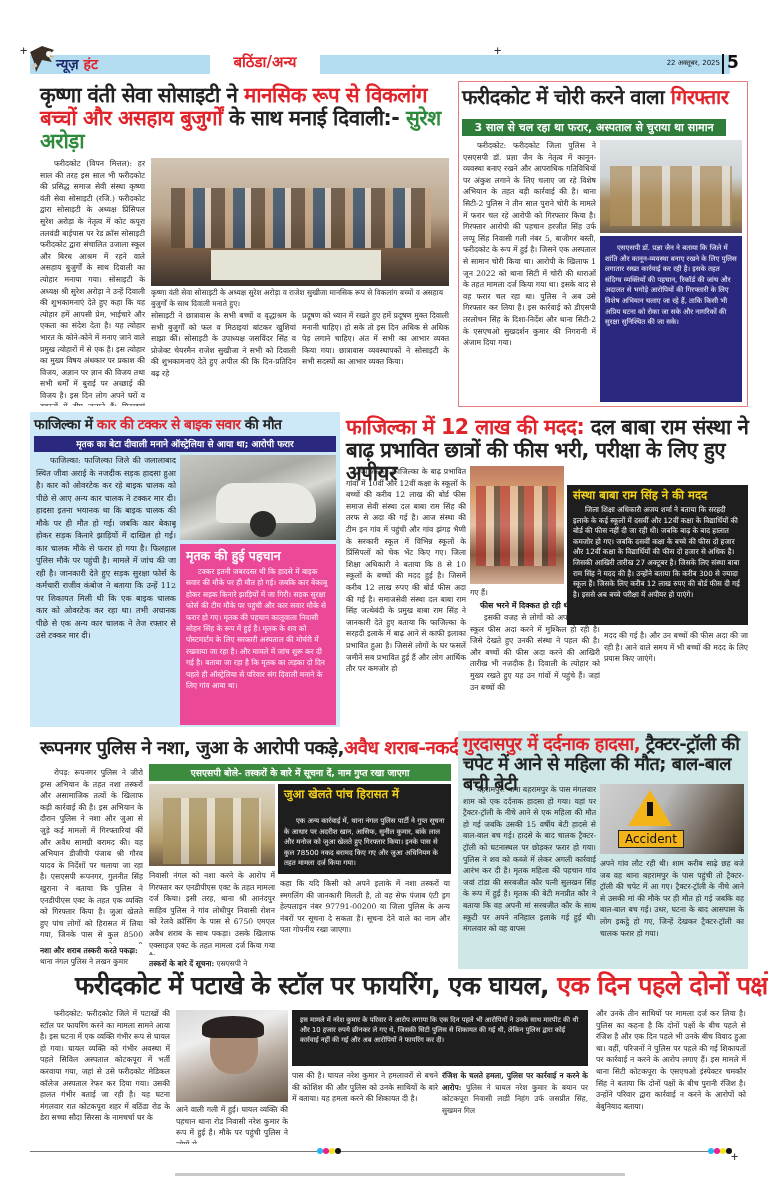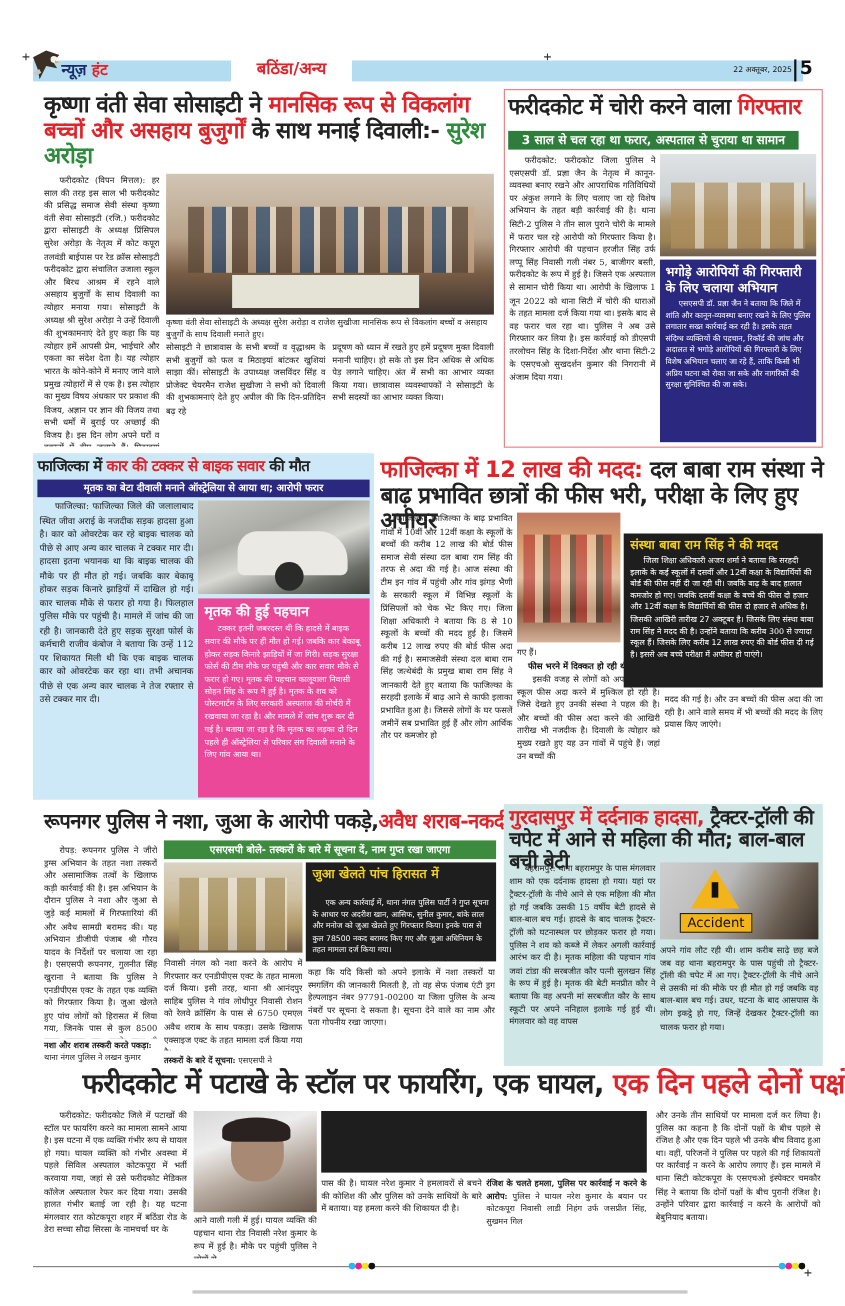--- a/index.html
+++ b/index.html
@@ -71,21 +71,20 @@
   <span class="red">गिरफ्तार</span>
 </div>
 <div class="abs" style="left:462px;top:119px;width:264px;height:17px;background:#2e7d3a;color:#fff;font-weight:bold;font-size:11px;line-height:17px;text-align:center;white-space:nowrap;overflow:hidden;">3 साल से चल रहा था फरार, अस्पताल से चुराया था सामान</div>
 <div class="abs body-text" style="left:463px;top:140px;width:133px;height:265px;">
     <p>फरीदकोट: फरीदकोट जिला पुलिस ने एसएसपी डॉ. प्रज्ञा जैन के नेतृत्व में कानून-व्यवस्था बनाए रखने और आपराधिक गतिविधियों पर अंकुश लगाने के लिए चलाए जा रहे विशेष अभियान के तहत बड़ी कार्रवाई की है। थाना सिटी-2 पुलिस ने तीन साल पुराने चोरी के मामले में फरार चल रहे आरोपी को गिरफ्तार किया है। गिरफ्तार आरोपी की पहचान हरजीत सिंह उर्फ लप्पू सिंह निवासी गली नंबर 5, बाजीगर बस्ती, फरीदकोट के रूप में हुई है। जिसने एक अस्पताल से सामान चोरी किया था। आरोपी के खिलाफ 1 जून 2022 को थाना सिटी में चोरी की धाराओं के तहत मामला दर्ज किया गया था। इसके बाद से वह फरार चल रहा था। पुलिस ने अब उसे गिरफ्तार कर लिया है। इस कार्रवाई को डीएसपी तरलोचन सिंह के दिशा-निर्देश और थाना सिटी-2 के एसएचओ सुखदर्शन कुमार की निगरानी में अंजाम दिया गया।</p>
   </div>
 <div class="photo" style="left:600px;top:140px;width:142px;height:93px;background:linear-gradient(180deg,#dfe3e6 0%,#cdd2d4 40%,#a68c62 65%,#9b8253 85%,#706052 100%);">
   <div style="position:absolute;left:10px;top:26px;width:122px;height:60px;background:repeating-linear-gradient(90deg,#b08f5e 0 22px,#e8dfd0 22px 30px);opacity:.7;"></div>
 </div>
 <div class="abs" style="left:600px;top:236px;width:142px;height:166px;background:#2b2880;padding:4px 5px;">
-  <div class="box-title" style="color:#fff;font-size:11.5px;line-height:14px;">भगोड़े आरोपियों की गिरफ्तारी के लिए चलाया अभियान</div>
   <div style="color:#fff;font-size:7px;line-height:10.6px;margin-top:3px;text-indent:12px;">एसएसपी डॉ. प्रज्ञा जैन ने बताया कि जिले में शांति और कानून-व्यवस्था बनाए रखने के लिए पुलिस लगातार सख्त कार्रवाई कर रही है। इसके तहत संदिग्ध व्यक्तियों की पहचान, रिकॉर्ड की जांच और अदालत से भगोड़े आरोपियों की गिरफ्तारी के लिए विशेष अभियान चलाए जा रहे हैं, ताकि किसी भी अप्रिय घटना को रोका जा सके और नागरिकों की सुरक्षा सुनिश्चित की जा सके।</div>
 </div>
 
 <div class="abs" style="left:30px;top:412px;width:310px;height:315px;background:#cde8f6;"></div>
 <div class="abs hl-big" style="left:34px;top:417px;width:302px;font-size:13.8px;white-space:nowrap;">
   <span>फाजिल्का में</span>
   <span class="red">कार की टक्कर से बाइक सवार</span>
   <span>की मौत</span>
 </div>
 <div class="abs" style="left:34px;top:436px;width:302px;height:16px;background:#2b2880;color:#fff;font-weight:bold;font-size:9px;line-height:16px;text-align:center;white-space:nowrap;overflow:hidden;">मृतक का बेटा दीवाली मनाने ऑस्ट्रेलिया से आया था; आरोपी फरार</div>
@@ -180,20 +179,21 @@
     <p>फरीदकोट: फरीदकोट जिले में पटाखों की स्टॉल पर फायरिंग करने का मामला सामने आया है। इस घटना में एक व्यक्ति गंभीर रूप से घायल हो गया। घायल व्यक्ति को गंभीर अवस्था में पहले सिविल अस्पताल कोटकपूरा में भर्ती करवाया गया, जहां से उसे फरीदकोट मेडिकल कॉलेज अस्पताल रेफर कर दिया गया। उसकी हालत गंभीर बताई जा रही है। यह घटना मंगलवार रात कोटकपूरा शहर में बठिंडा रोड के डेरा सच्चा सौदा सिरसा के नामचर्चा घर के</p>
   </div>
 <div class="photo" style="left:176px;top:1010px;width:112px;height:92px;background:linear-gradient(160deg,#d8d8d8 0%,#eeeeee 30%,#b5a89c 60%,#6a5a4e 100%);">
   <div style="position:absolute;left:34px;top:12px;width:48px;height:52px;background:#a88a74;border-radius:40% 40% 45% 45%;"></div>
   <div style="position:absolute;left:26px;top:6px;width:62px;height:22px;background:#2a2220;border-radius:50% 50% 20% 20%;"></div>
 </div>
 <div class="abs body-text" style="left:176px;top:1104px;width:112px;height:40px;">
     <p style="text-indent:0">आने वाली गली में हुई। घायल व्यक्ति की पहचान थाना रोड निवासी नरेश कुमार के रूप में हुई है। मौके पर पहुंची पुलिस ने लोगों से</p>
   </div>
 <div class="abs" style="left:292px;top:1010px;width:296px;height:56px;background:#1e1e1e;padding:3px 8px;text-align:center;">
+  <div style="color:#fff;font-size:6.8px;line-height:10px;margin-top:2px;text-align:left;">इस मामले में नरेश कुमार के परिवार ने आरोप लगाया कि एक दिन पहले भी आरोपियों ने उनके साथ मारपीट की थी और 10 हजार रुपये छीनकर ले गए थे, जिसकी सिटी पुलिस से शिकायत की गई थी, लेकिन पुलिस द्वारा कोई कार्रवाई नहीं की गई और अब आरोपियों ने फायरिंग कर दी।</div>
 </div>
 <div class="abs body-text" style="left:292px;top:1070px;width:146px;height:72px;">
     <p style="text-indent:0">पास की है। घायल नरेश कुमार ने हमलावरों से बचने की कोशिश की और पुलिस को उनके साथियों के बारे में बताया। यह हमला करने की शिकायत दी है।</p>
   </div>
 <div class="abs" style="left:442px;top:1070px;width:146px;font-family:'DejaVu Serif',serif;font-size:7.4px;line-height:11.6px;color:#222;height:72px;overflow:hidden;text-align:justify;">
   <b>रंजिश के चलते हमला, पुलिस पर कार्रवाई न करने के आरोप:</b>
   <span>पुलिस ने घायल नरेश कुमार के बयान पर कोटकपूरा निवासी लाडी निहंग उर्फ जसप्रीत सिंह, सुखमन गिल</span>
 </div>
 <div class="abs body-text" style="left:596px;top:1008px;width:150px;height:134px;">
     <p style="text-indent:0">और उनके तीन साथियों पर मामला दर्ज कर लिया है। पुलिस का कहना है कि दोनों पक्षों के बीच पहले से रंजिश है और एक दिन पहले भी उनके बीच विवाद हुआ था। वहीं, परिजनों ने पुलिस पर पहले की गई शिकायतों पर कार्रवाई न करने के आरोप लगाए हैं। इस मामले में थाना सिटी कोटकपूरा के एसएचओ इंस्पेक्टर चमकौर सिंह ने बताया कि दोनों पक्षों के बीच पुरानी रंजिश है। उन्होंने परिवार द्वारा कार्रवाई न करने के आरोपों को बेबुनियाद बताया।</p>

